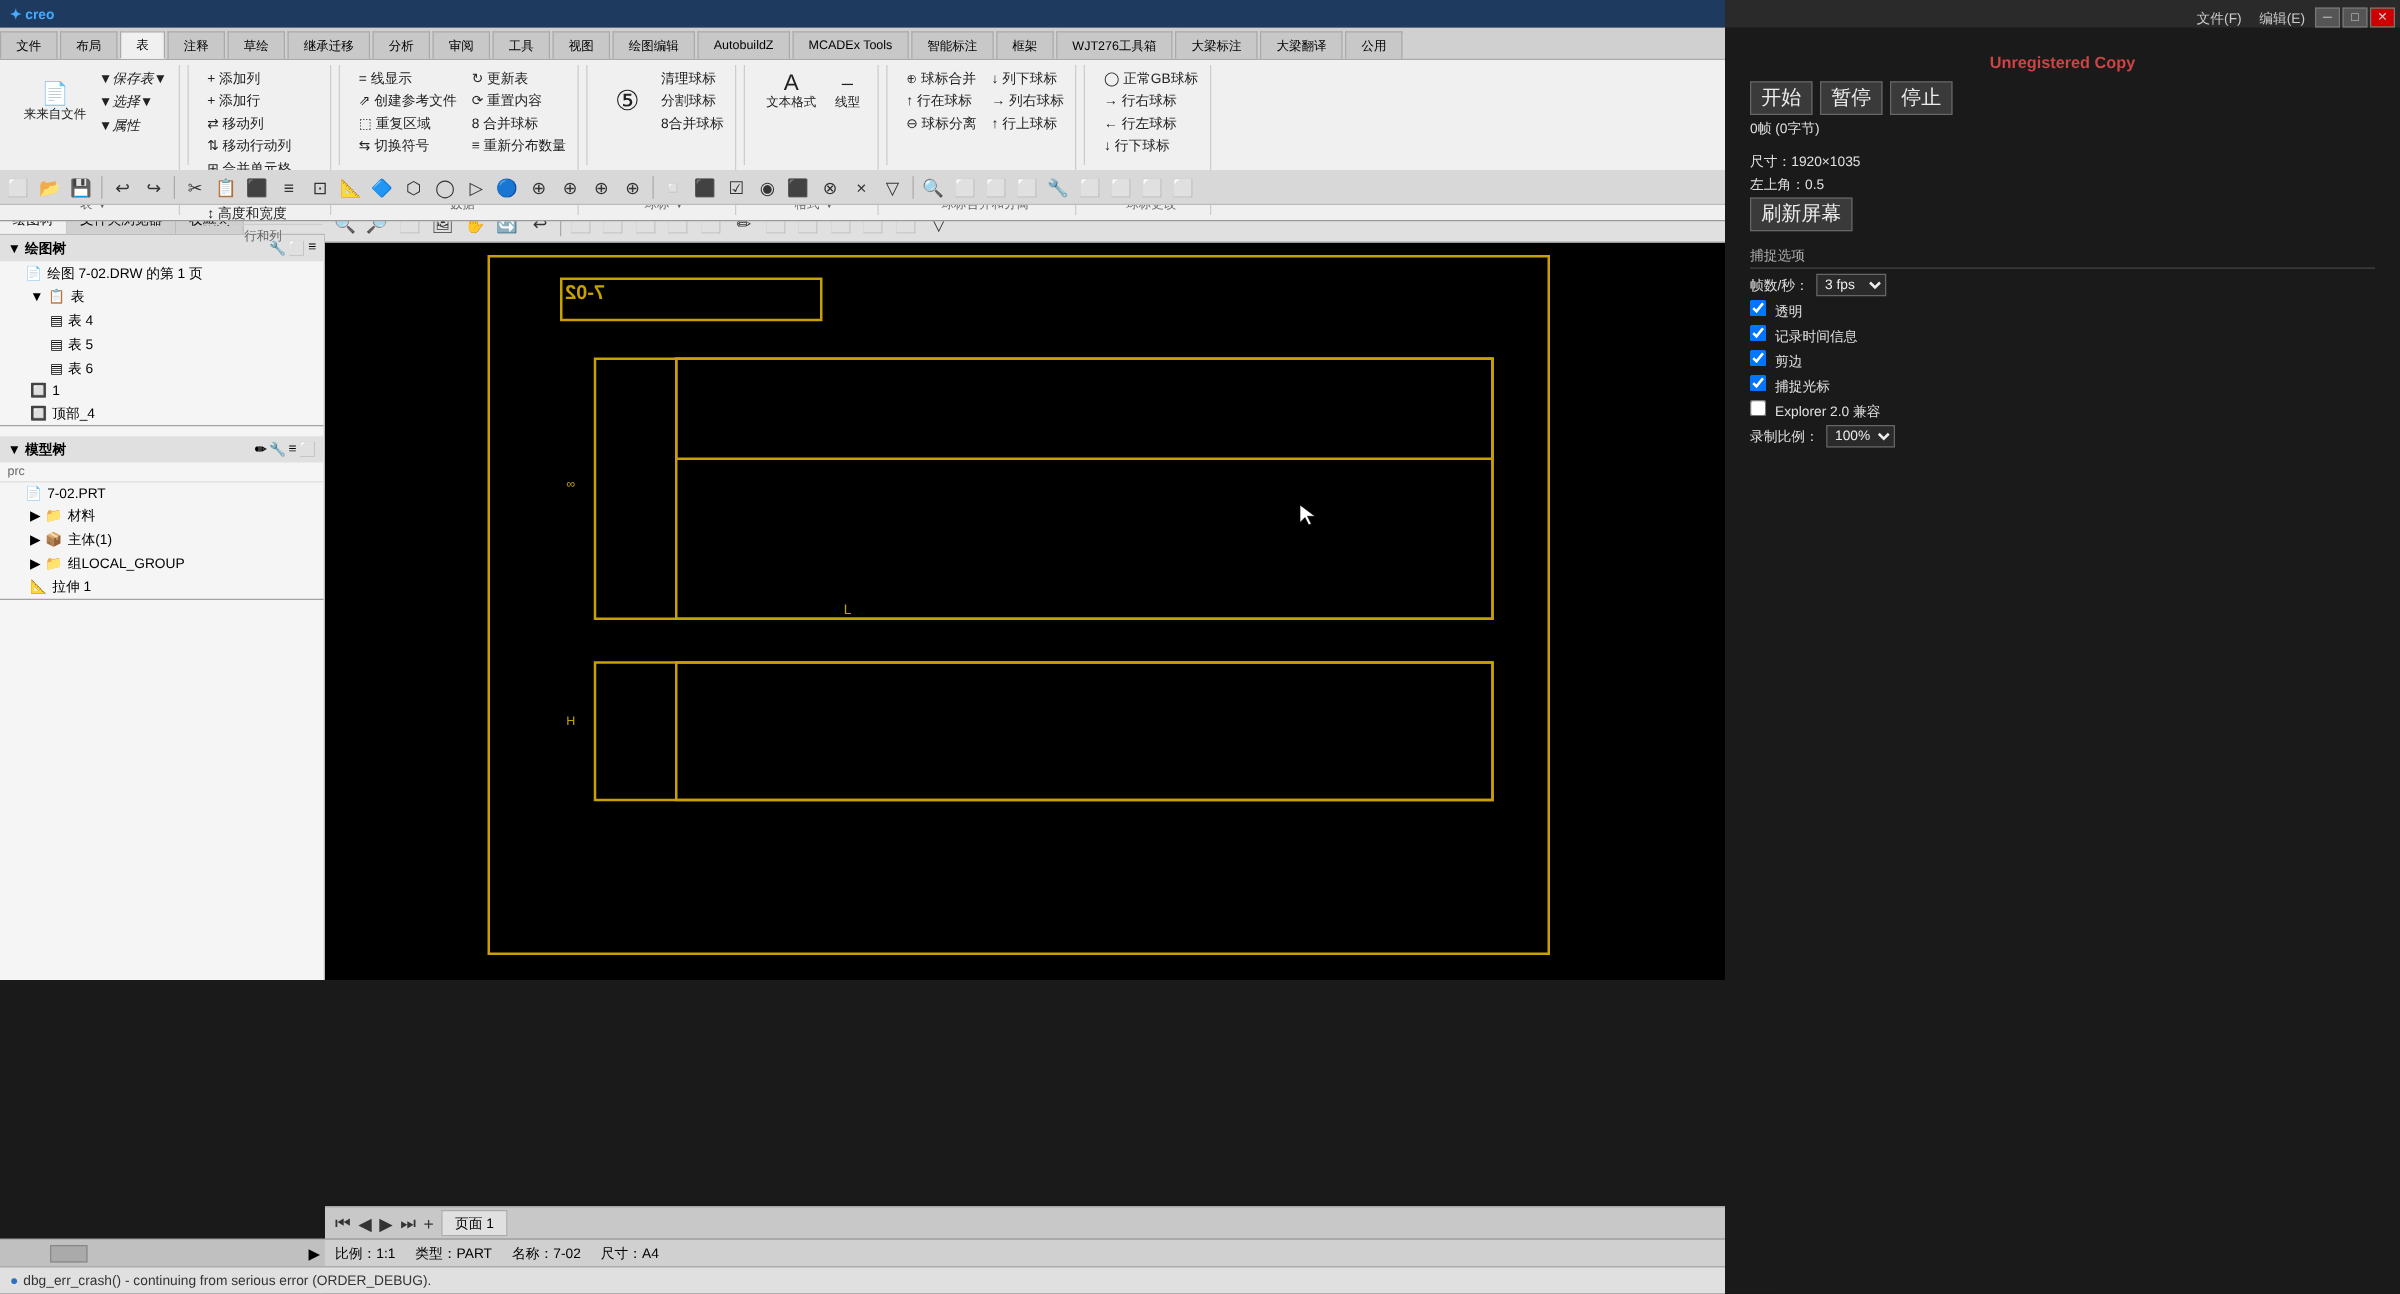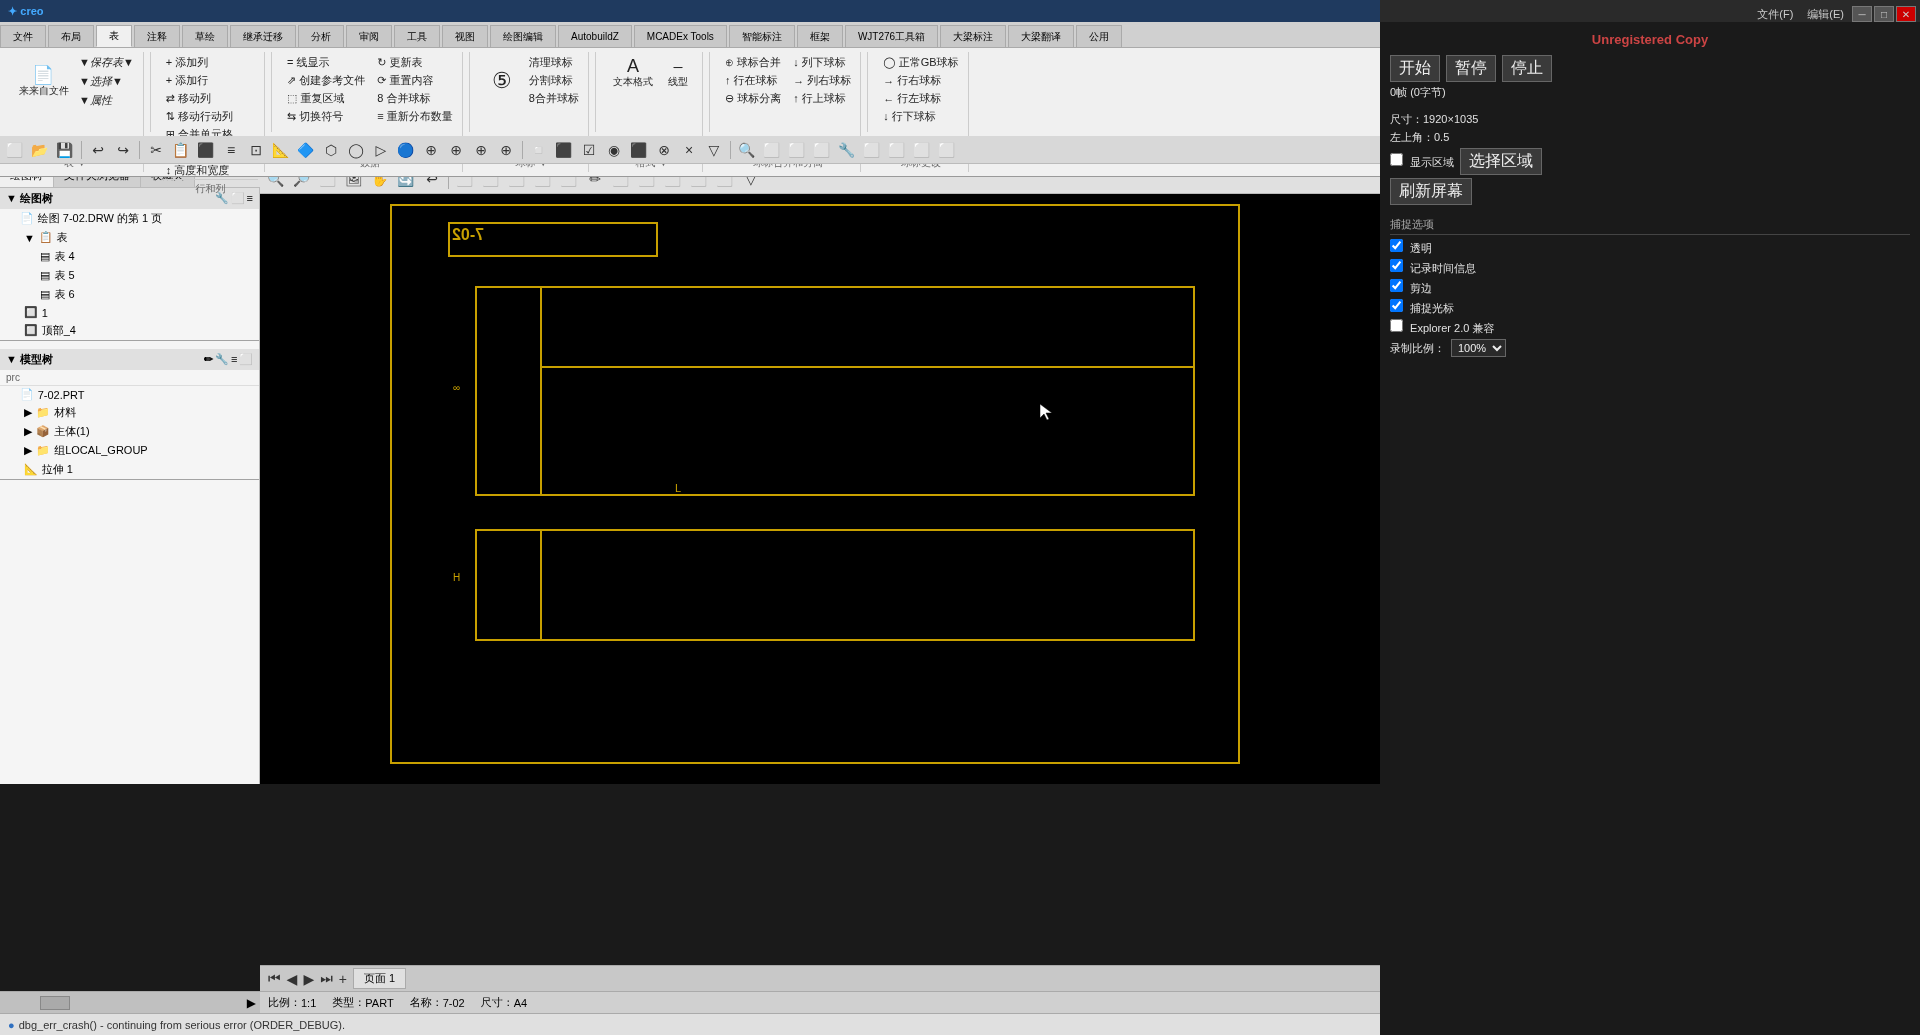--- a/index.html
+++ b/index.html
@@ -130,21 +130,21 @@
     #statusbar-nav {
       position: absolute; bottom: 22px; left: 260px; width: 1120px; height: 26px;
       background: #c8c8c8; display: flex; align-items: center; padding: 0 8px; gap: 6px;
       border-top: 1px solid #aaa; z-index: 80;
     }
     .nav-arrow { cursor: pointer; font-size: 14px; color: #333; }
 
     
     #right-panel {
       position: absolute; top: 22px; left: 1380px; width: 540px; height: 1013px;
-      background: #1a1a1a; color: #e0e0e0; z-index: 70; padding: 10px;
+      background: #1a1a1a; color: #e0e0e0; z-index: 70; padding: 20px;
     }
     .right-section { margin-bottom: 12px; }
     .right-section-title { font-size: 11px; color: #aaa; margin-bottom: 4px; border-bottom: 1px solid #444; padding-bottom: 2px; }
     .right-row { display: flex; align-items: center; gap: 6px; margin-bottom: 3px; font-size: 11px; }
     .right-btn {
       background: #3a3a3a; border: 1px solid #666; color: #eee; padding: 2px 8px;
       font-size: 16px; cursor: pointer; font-family: inherit;
     }
     .right-checkbox { margin-right: 4px; }
     .right-select {
@@ -595,33 +595,34 @@
   </div>
 
   <div class="right-section">
     <div class="right-row">
       <span>尺寸：1920×1035</span>
     </div>
     <div class="right-row">
       <span>左上角：0.5</span>
     </div>
     <div class="right-row">
-      <label>
-        <input type="checkbox" class="right-checkbox" style="">
-        <span>显示区域</span>
-      </label>
-      <button class="right-btn">选择区域</button>
-    </div>
-    <div class="right-row">
       <button class="right-btn">刷新屏幕</button>
     </div>
   </div>
 
   <div class="right-section">
     <div class="right-section-title">捕捉选项</div>
+    <div class="right-row">
+      <span>帧数/秒：</span>
+      <select class="right-select">
+        <option>3 fps</option>
+        <option>5 fps</option>
+        <option>10 fps</option>
+      </select>
+    </div>
     <div class="right-row">
       <label>
         <input type="checkbox" class="right-checkbox" checked="" style="">
         <span>透明</span>
       </label>
     </div>
     <div class="right-row">
       <label>
         <input type="checkbox" class="right-checkbox" checked="" style="">
         <span>记录时间信息</span>

